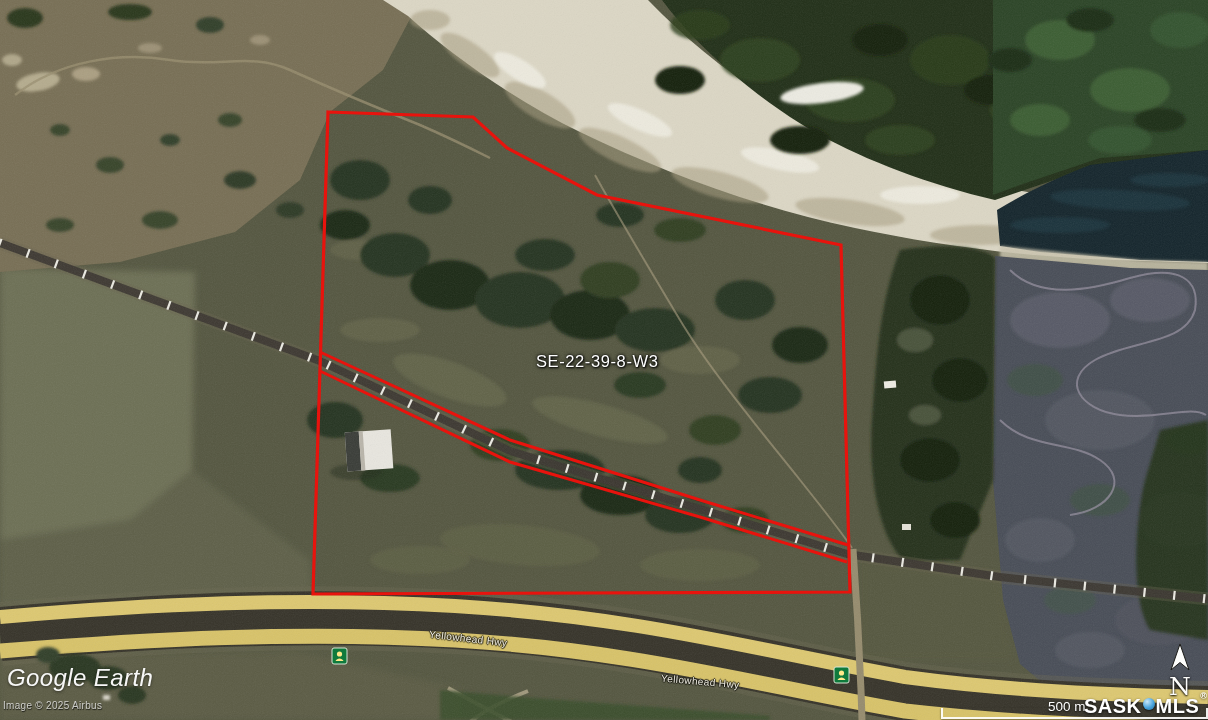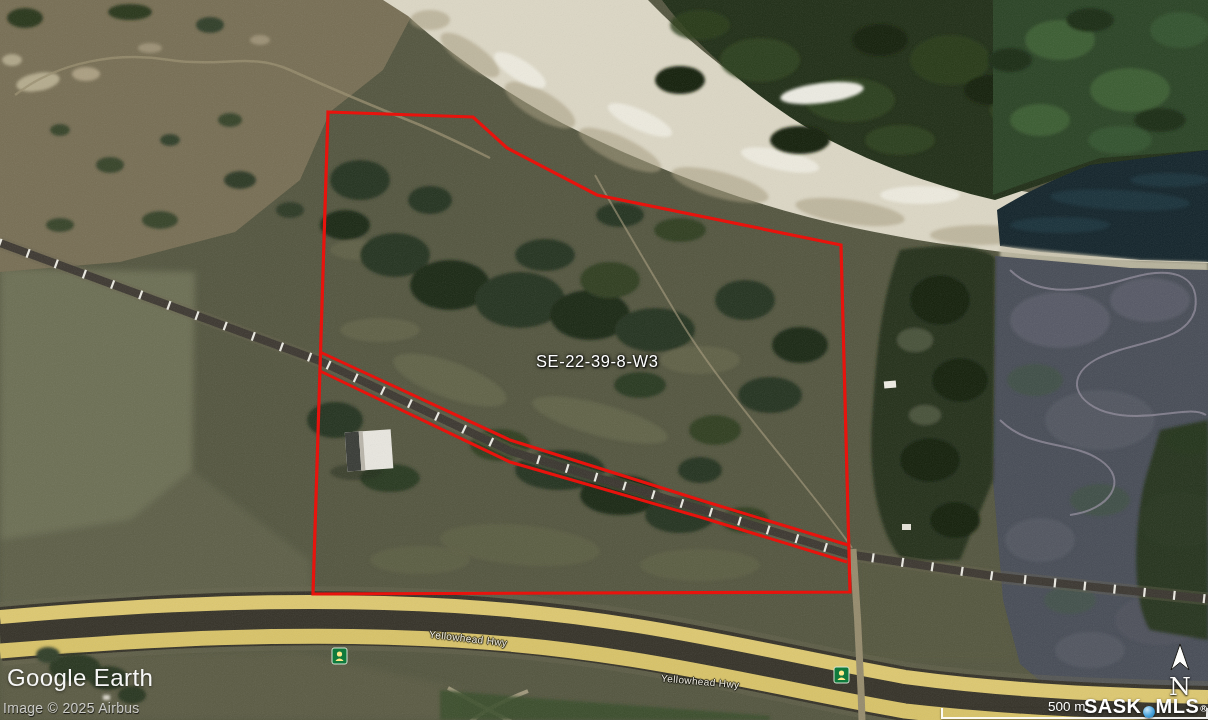--- a/index.html
+++ b/index.html
@@ -15,39 +15,39 @@
     text-shadow:0 0 4px rgba(0,0,0,.95),0 0 2px rgba(0,0,0,.85),1px 1px 2px rgba(0,0,0,.9);
   }
   .hwy-label{
     font-size:10px;color:#f4f1e8;letter-spacing:.4px;opacity:.95;
     text-shadow:-1px 0 1px #16160f,1px 0 1px #16160f,0 -1px 1px #16160f,0 1px 1px #16160f;
   }
   .hwy-label.one{left:429px;top:633px;transform:rotate(6.5deg);}
   .hwy-label.two{left:661px;top:676px;transform:rotate(5deg);}
   .ge-logo{
     left:7px;top:664px;font-size:24px;font-weight:400;letter-spacing:.4px;
-    color:rgba(255,255,255,.96);text-shadow:0 1px 3px rgba(0,0,0,.55);
+    color:rgba(255,255,255,.96);text-shadow:0 1px 3px rgba(0,0,0,.55);font-style:italic;
   }
   .copyright{
-    left:3px;top:700px;font-size:14px;letter-spacing:.3px;color:rgba(255,255,255,.72);
+    left:3px;top:700px;font-size:10px;letter-spacing:.3px;color:rgba(255,255,255,.72);
     text-shadow:.5px .5px 1px rgba(0,0,0,.8);filter:blur(.4px);
   }
   .scale-text{
     left:1048px;top:699px;font-size:13.5px;color:#fff;
     text-shadow:0 1px 2px rgba(0,0,0,.85);
   }
   .scale-bar{
     left:941px;top:708px;width:263px;height:9px;
     border-left:2px solid rgba(255,255,255,.92);
     border-right:2px solid rgba(255,255,255,.92);
     border-bottom:2px solid rgba(255,255,255,.92);
     box-shadow:0 1px 2px rgba(0,0,0,.5);
   }
   .mls-badge{
-    left:1084px;top:695px;display:flex;align-items:flex-end;
+    left:1084px;top:695px;display:flex;align-items:flex-start;
     font-size:20px;font-weight:bold;letter-spacing:.5px;color:#fff;
     text-shadow:0 1px 3px rgba(0,0,0,.85);
   }
   .mls-badge .dot{
     width:12px;height:12px;border-radius:50%;margin:3px 1px 0 1px;
     background:radial-gradient(circle at 35% 30%,#c8e7fa,#47a3dd 55%,#236f9e);
     box-shadow:0 1px 2px rgba(0,0,0,.6);
   }
   .mls-badge sup{font-size:9px;font-weight:bold;margin-left:1px;transform:translateY(-4px);}
   .compass{left:1162px;top:643px;width:36px;text-align:center;}

